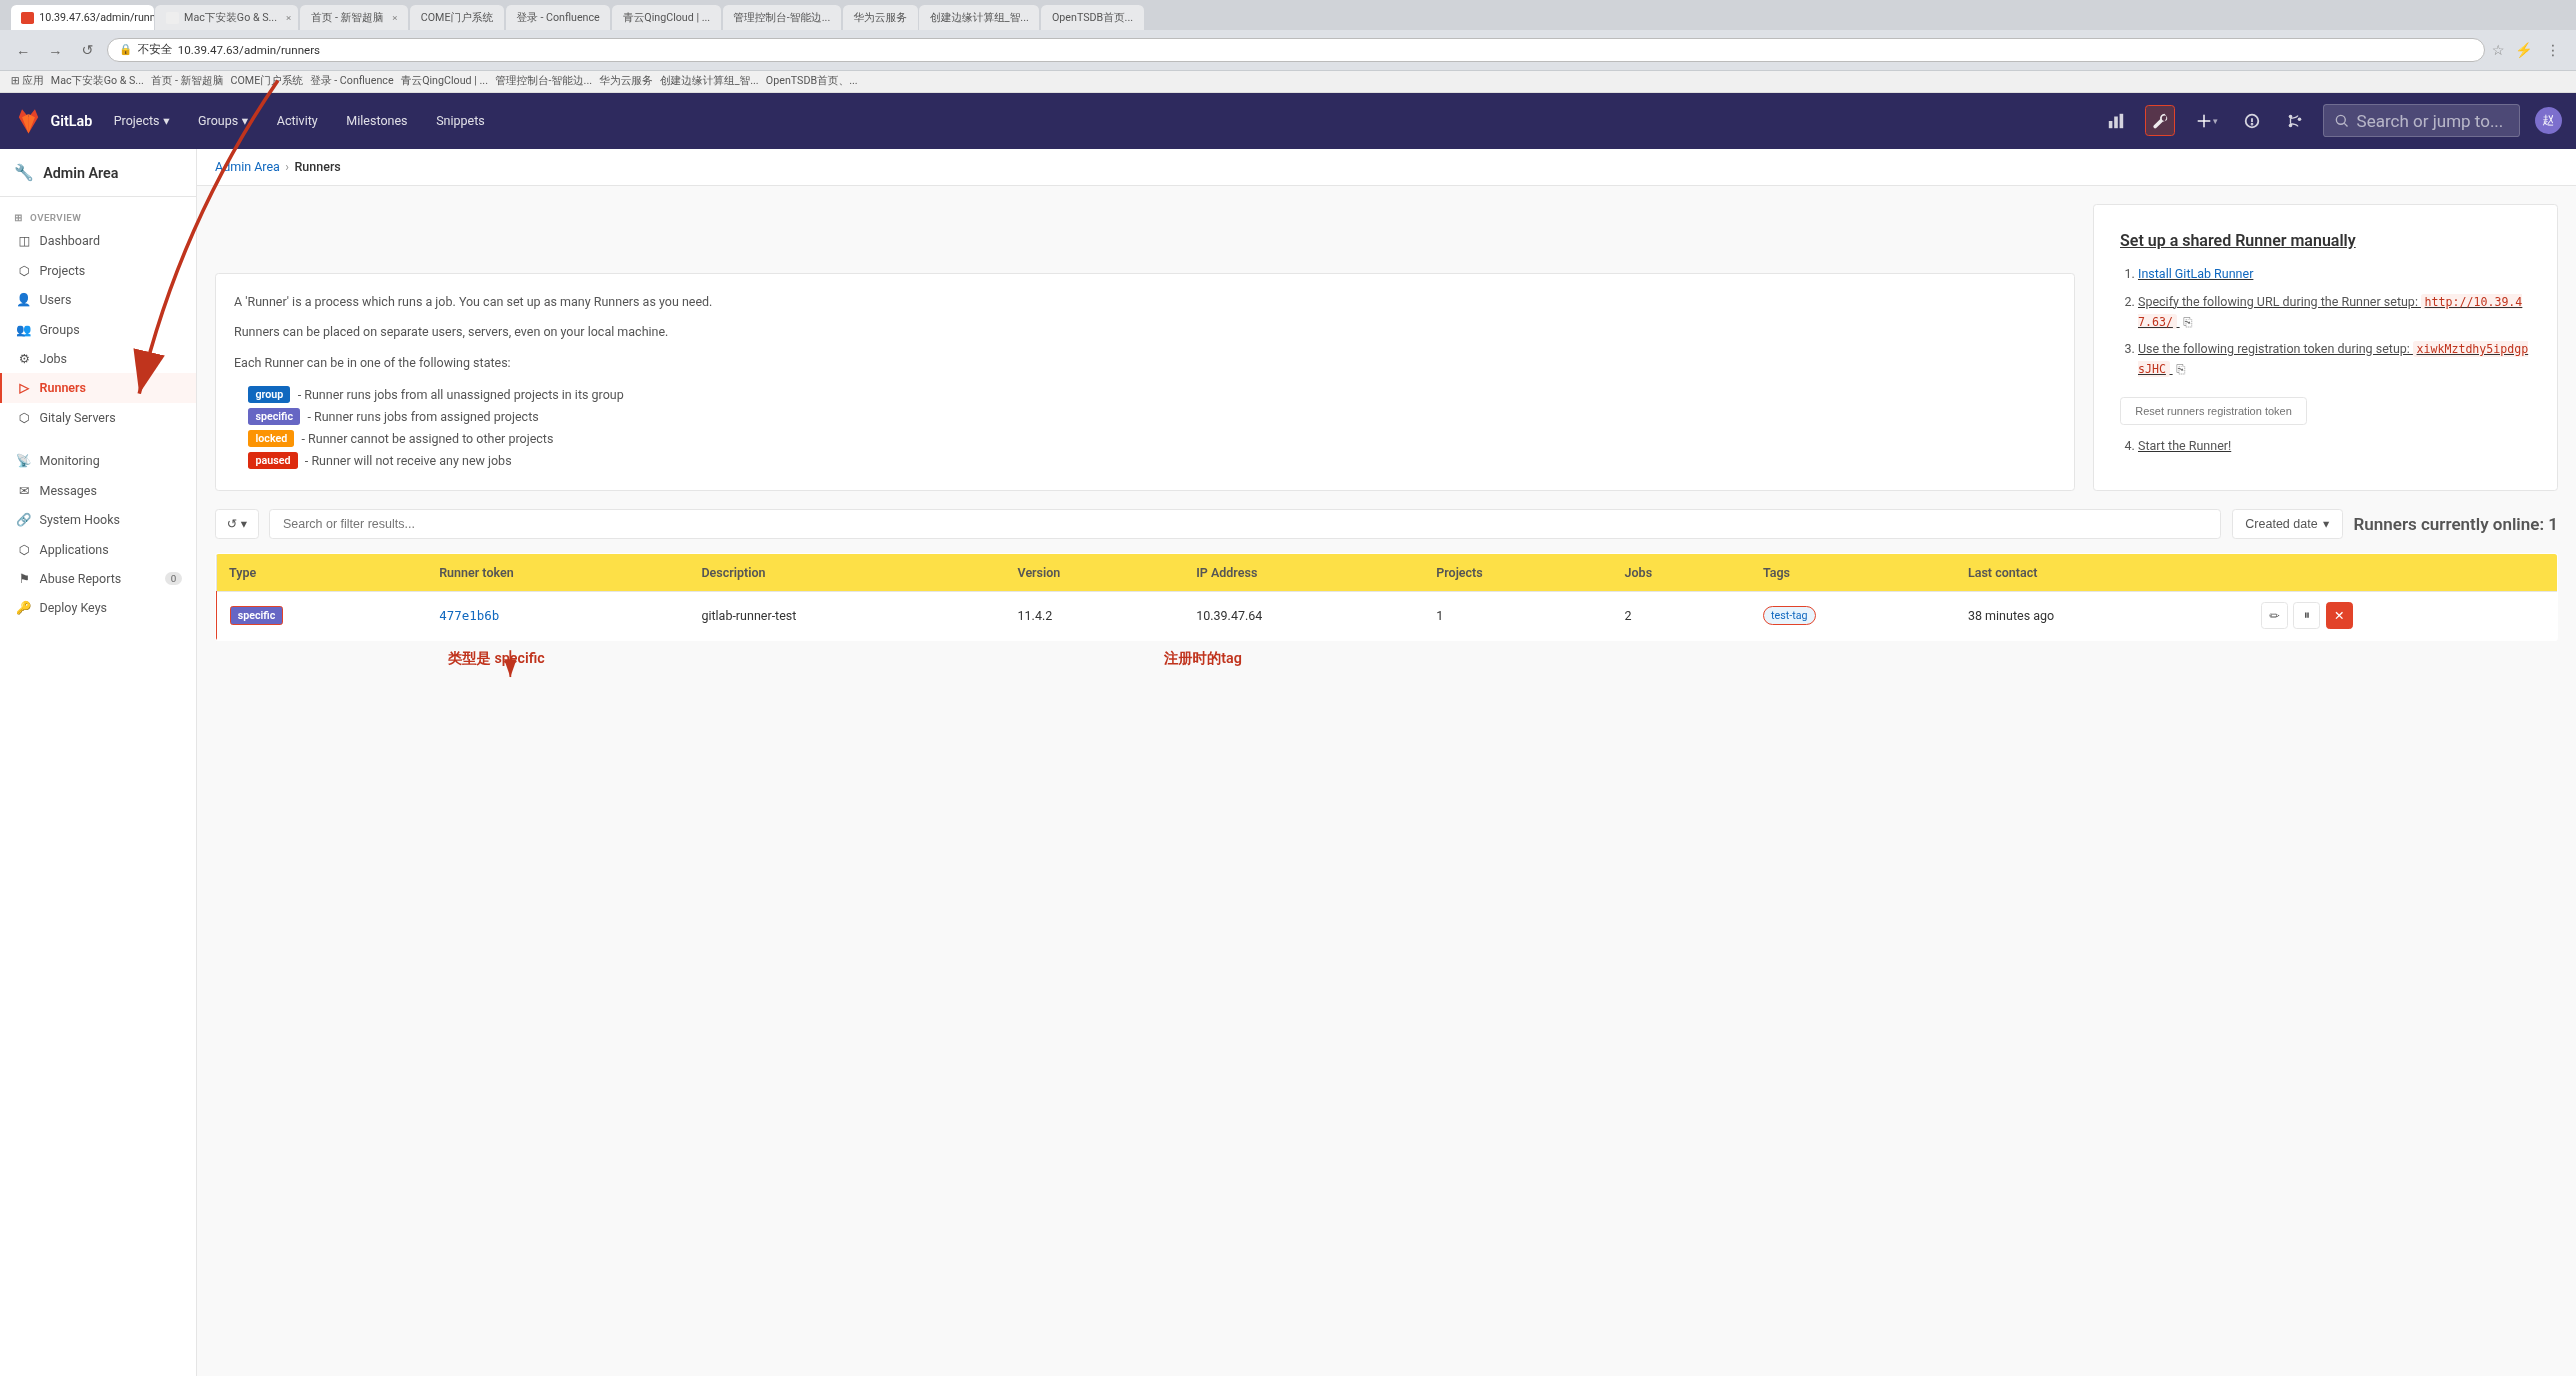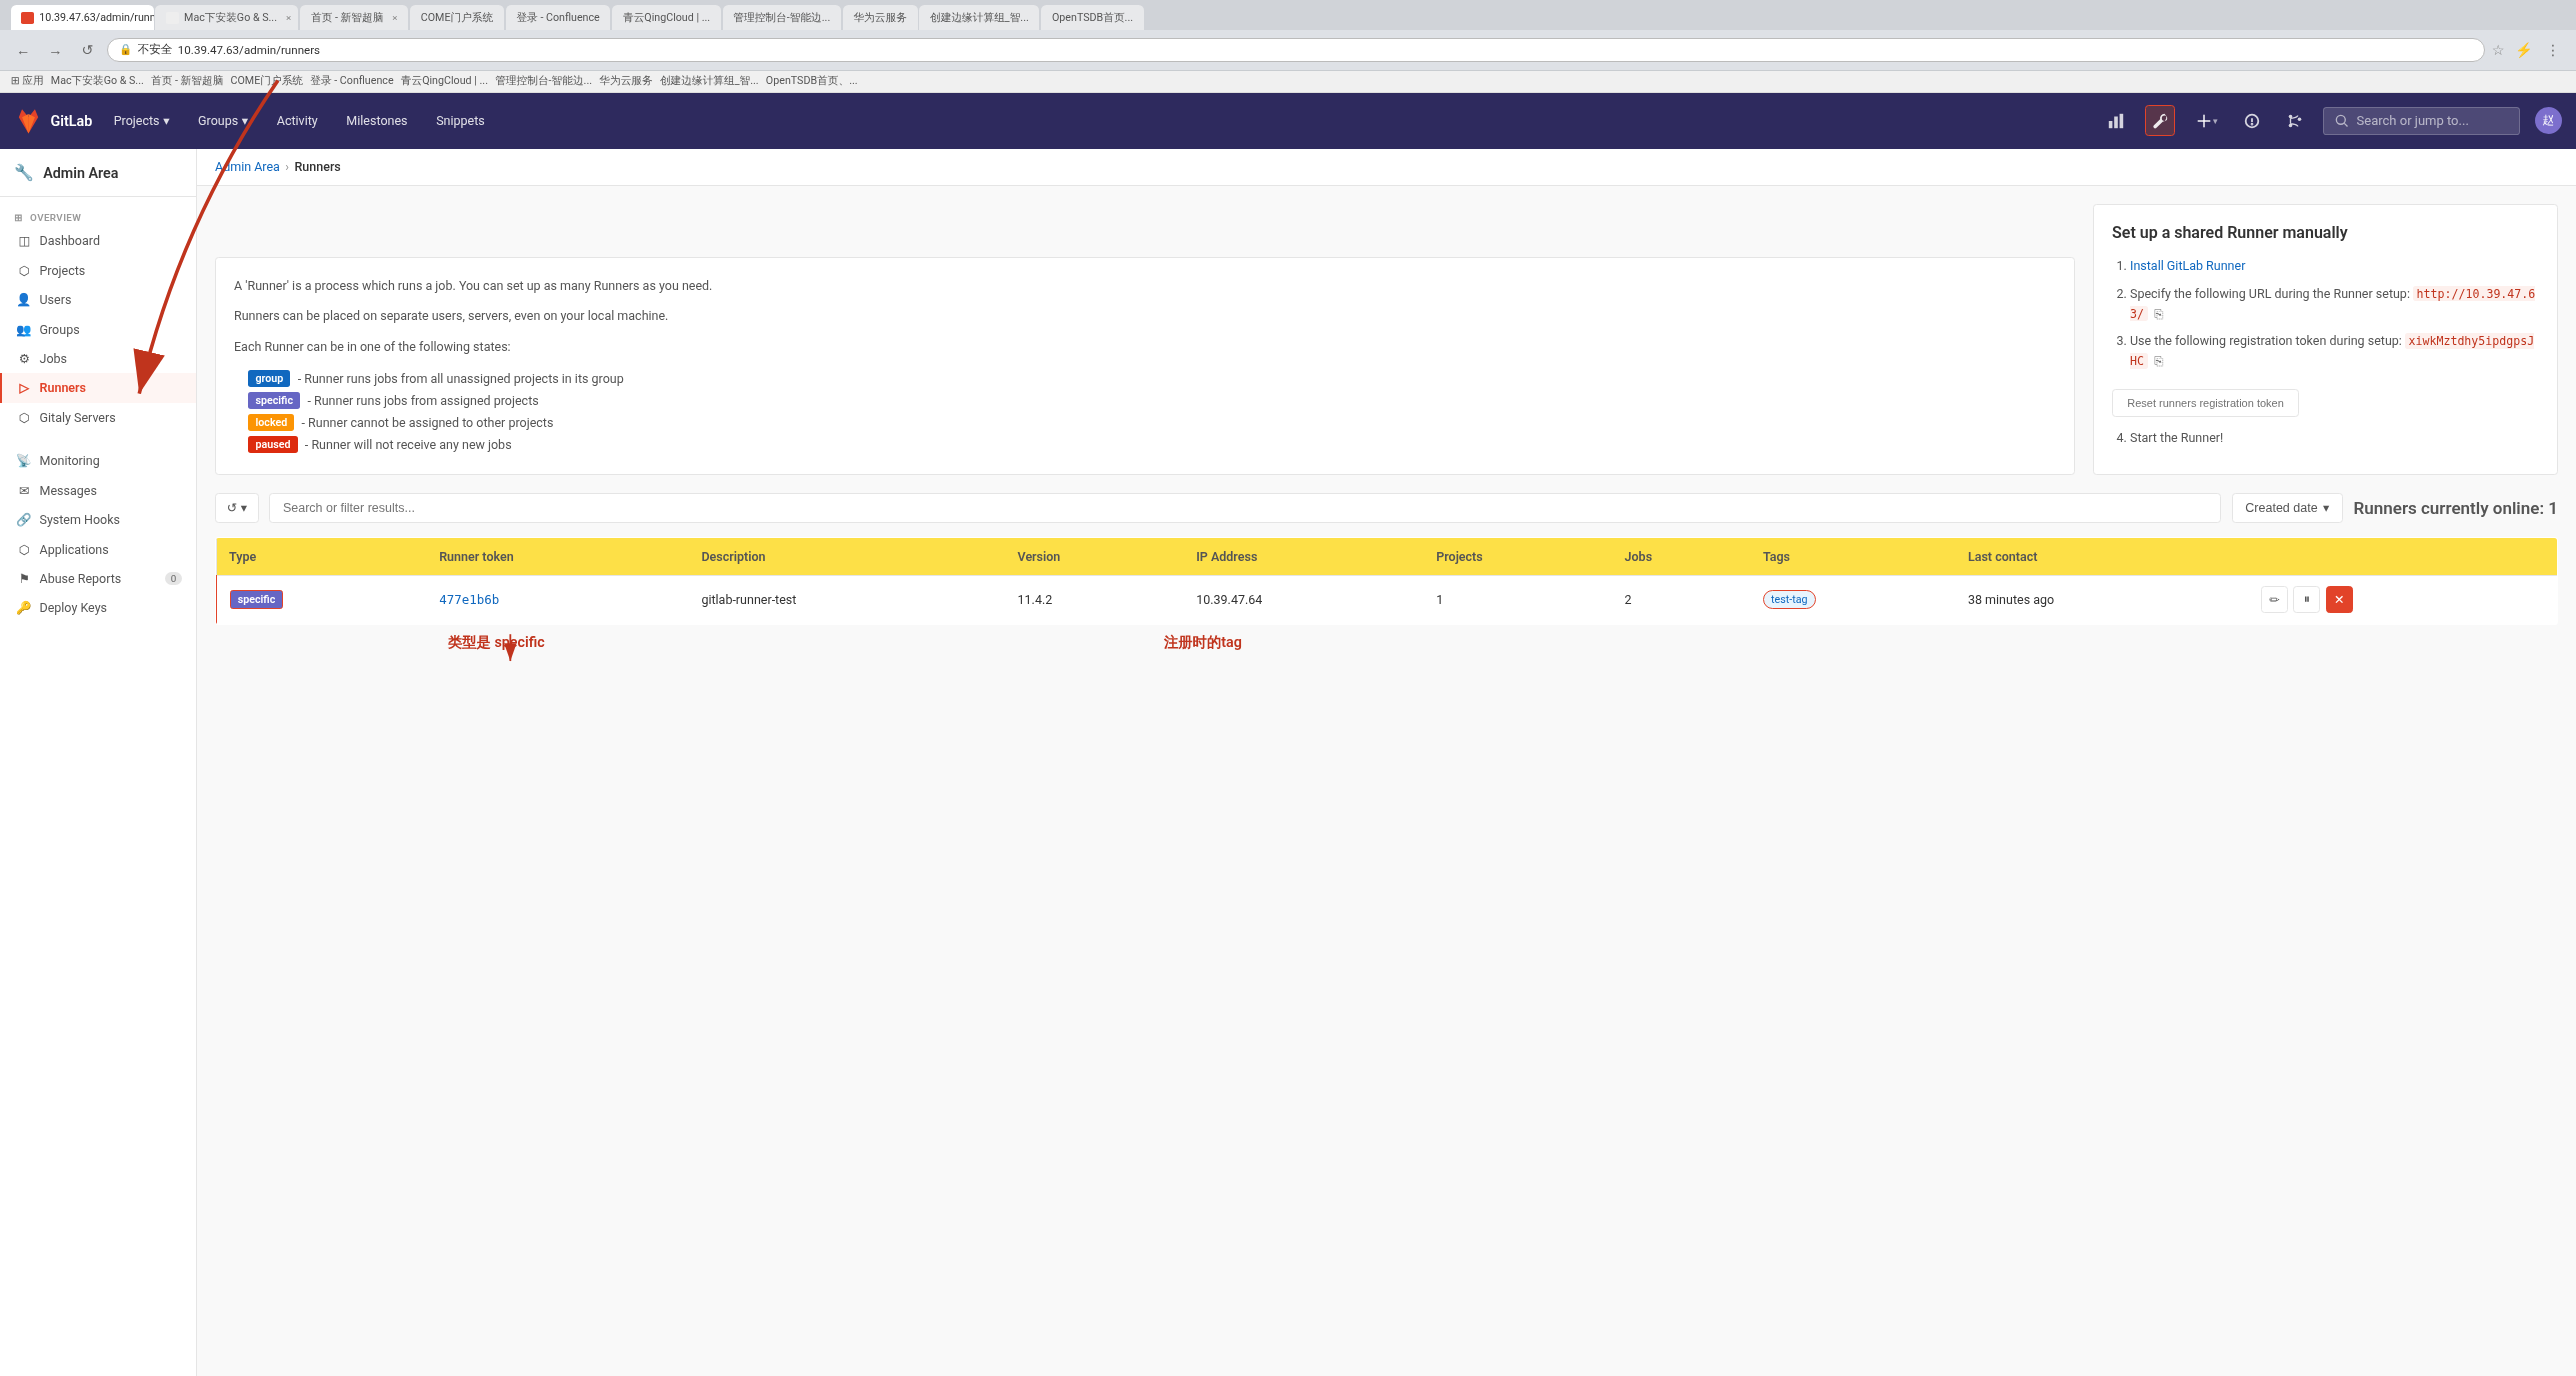--- a/index.html
+++ b/index.html
@@ -59,21 +59,21 @@
     .runner-info p { margin-bottom: 10.7px; line-height: 1.6; color: #555; }
     .runner-info ul { list-style: none; padding: 0; margin: 0 0 0 14.3px; }
     .runner-info ul li { padding: 2.7px 0; display: flex; align-items: center; gap: 7.2px; color: #555; }
     .badge { display: inline-block; padding: 1.8px 7.2px; border-radius: 2.7px; font-size: 10.7px; font-weight: 600; color: white; }
     .badge-shared { background: #1aaa55; }
     .badge-group { background: #1068bf; }
     .badge-specific { background: #6666c4; }
     .badge-locked { background: #fc9403; }
     .badge-paused { background: #dd2b0e; }
 
-    .setup-box { width: 465px; background: white; border: 0.9px solid #e5e5e5; border-radius: 3.6px; padding: 18px; }
+    .setup-box { width: 465px; background: white; border: 0.9px solid #e5e5e5; border-radius: 3.6px; padding: 26px; text-decoration: underline; }
     .setup-box h3 { font-size: 16px; font-weight: 600; color: #333; margin-bottom: 14.3px; }
     .code-link { color: #c0341d; background: #fdf0ed; padding: 0.9px 3.6px; border-radius: 2.7px; font-family: monospace; font-size: 11.6px; word-break: break-all; }
     .copy-icon { display: inline-block; margin-left: 3.6px; color: #666; cursor: pointer; font-size: 11.6px; }
     .reset-btn { border: 0.9px solid #e5e5e5; background: white; padding: 7.2px 14.3px; border-radius: 3.6px; cursor: pointer; color: #737373; font-size: 11px; margin: 11px 0; }
 
     
     .table-section { padding: 0 18px 18px; }
     .table-controls { display: flex; align-items: center; gap: 10.7px; margin-bottom: 14.3px; padding: 0; }
     .history-btn { border: 0.9px solid #e5e5e5; background: white; padding: 6.3px 10.7px; border-radius: 3.6px; cursor: pointer; color: #555; font-size: 12.5px; display: flex; align-items: center; gap: 3.6px; }
     .search-filter-input { flex: 1; border: 0.9px solid #e5e5e5; border-radius: 3.6px; padding: 7.2px 12.5px; font-size: 12.5px; color: #999; }
@@ -232,21 +232,21 @@
         <circle cx="5" cy="15" r="2"></circle>
         <circle cx="15" cy="8" r="2"></circle>
         <path d="M5 7v6M5 7c2 0 8-1 8-3M5 13c2 0 8 1 8 3" stroke="rgba(255,255,255,0.8)" stroke-width="1.5" fill="none"></path>
       </svg>
   </div>
   <div class="search-bar">
     <svg width="14.3" height="14.3" viewBox="0 0 16 16" fill="rgba(255,255,255,0.6)">
         <circle cx="6.5" cy="6.5" r="5" fill="none" stroke="rgba(255,255,255,0.6)" stroke-width="1.5"></circle>
         <line x1="10.5" y1="10.5" x2="14" y2="14" stroke="rgba(255,255,255,0.6)" stroke-width="1.5"></line>
       </svg>
-    <span style="color:rgba(255,255,255,0.6);font-size:13px;">Search or jump to...</span>
+    <span style="color:rgba(255,255,255,0.6);font-size:17px;">Search or jump to...</span>
   </div>
   <div class="nav-avatar">赵</div>
 </div>
 
 <div class="main-layout">
 
   <div class="sidebar">
     <div class="sidebar-header">
       <span class="wrench-icon">🔧</span>
       <span class="sidebar-title">Admin Area</span>

